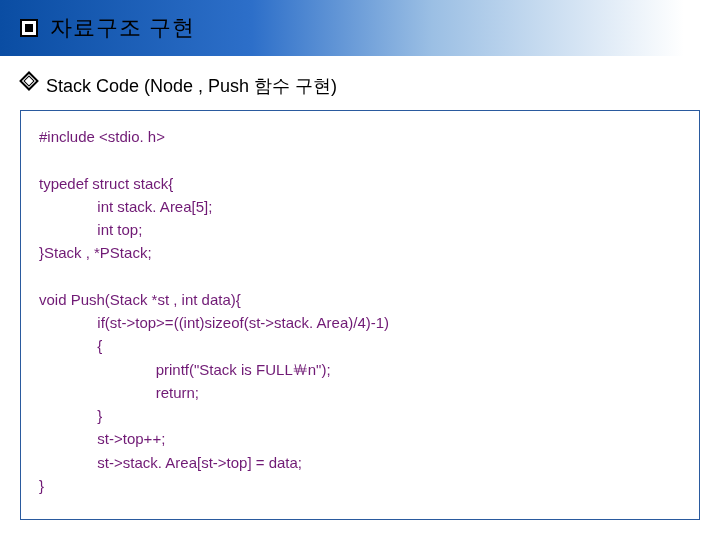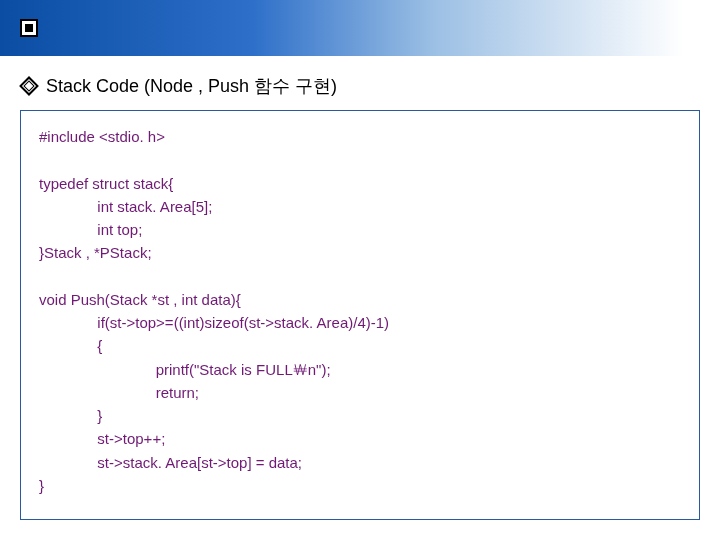--- a/index.html
+++ b/index.html
@@ -10,21 +10,21 @@
     background: linear-gradient(to right, #0a4da3 0%, #2d6fc9 35%, #9bbfe4 60%, #ffffff 95%);
     display: flex; align-items: center; padding-left: 20px; color: #000;
   }
   .title-icon {
     width: 18px; height: 18px; border: 2px solid #000; display: inline-flex;
     align-items: center; justify-content: center; margin-right: 12px; background: #fff;
   }
   .title-icon-inner { width: 8px; height: 8px; background: #000; }
   .title-text { font-size: 22px; font-weight: 500; letter-spacing: 1px; }
   .subtitle-row {
-    display: flex; align-items: center; padding: 18px 0 12px 22px;
+    display: flex; align-items: flex-start; padding: 18px 0 12px 22px;
   }
   .sub-icon {
     width: 14px; height: 14px; display: inline-block; margin-right: 10px;
     transform: rotate(45deg); border: 2px solid #000; position: relative;
   }
   .sub-icon::after {
     content: ""; position: absolute; top: 1px; left: 1px; right: 1px; bottom: 1px;
     border: 1px solid #000;
   }
   .subtitle-text { font-size: 18px; font-weight: 400; }
@@ -36,20 +36,21 @@
 </style>
 </head>
 <body>
 
 <div class="slide">
 
   <div class="title-bar">
     <span class="title-icon">
       <span class="title-icon-inner"></span>
     </span>
+    <span class="title-text">자료구조 구현</span>
   </div>
 
   <div class="subtitle-row">
     <span class="sub-icon"></span>
     <span class="subtitle-text">Stack Code (Node , Push 함수 구현)</span>
   </div>
 
   <div class="code-box">#include &lt;stdio. h&gt;
 
 typedef struct stack{

